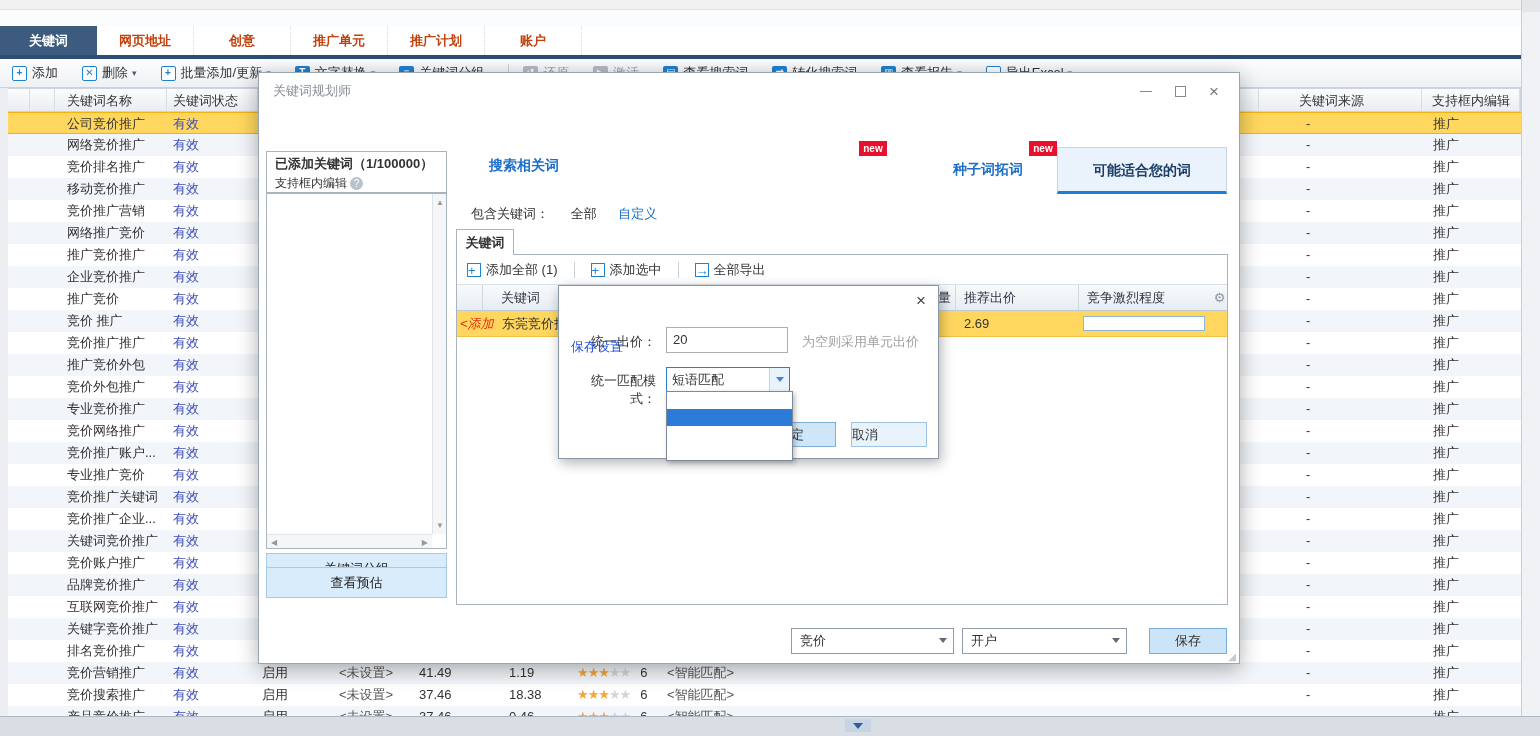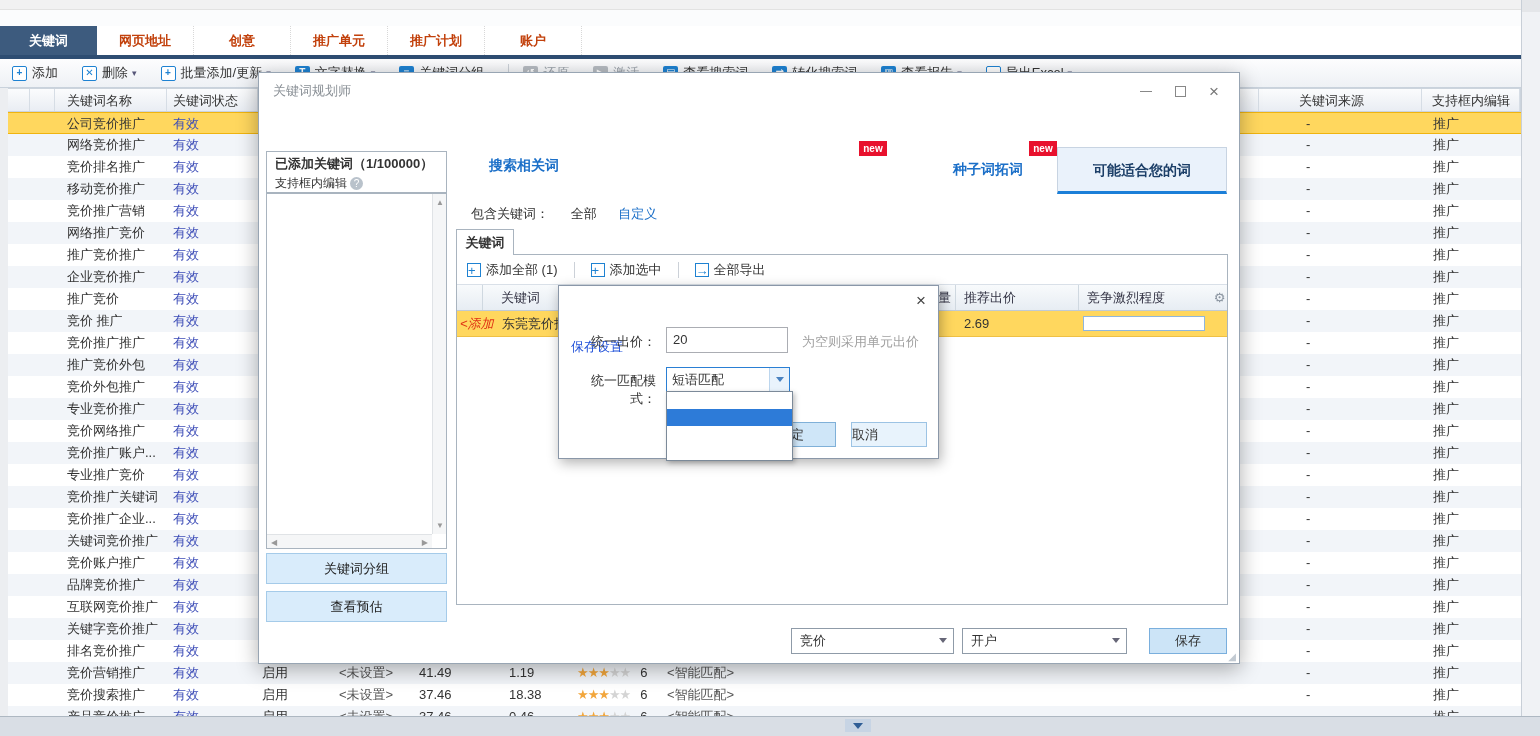--- a/index.html
+++ b/index.html
@@ -687,21 +687,21 @@
       <div class="vscroll">
         <span class="sarrow" style="top:4px;left:3px">▲</span>
         <span class="sarrow" style="bottom:4px;left:3px">▼</span>
       </div>
       <div class="hscroll">
         <span class="sarrow" style="left:4px;top:3px">◀</span>
         <span class="sarrow" style="right:4px;top:3px">▶</span>
       </div>
     </div>
     <div class="lp-btn" style="top:480px">关键词分组</div>
-    <div class="lp-btn" style="top:518px">查看预估</div>
+    <div class="lp-btn" style="top:494px">查看预估</div>
 
     <div class="srch-label">搜索相关词</div>
     <div class="newbadge" style="left:600px;top:68px">new</div>
     <div class="seed-label">种子词拓词</div>
     <div class="newbadge" style="left:770px;top:68px">new</div>
     <div class="suggest-tab">可能适合您的词</div>
 
     <div class="includerow">
       <span>包含关键词：</span>
       <span>全部</span>

